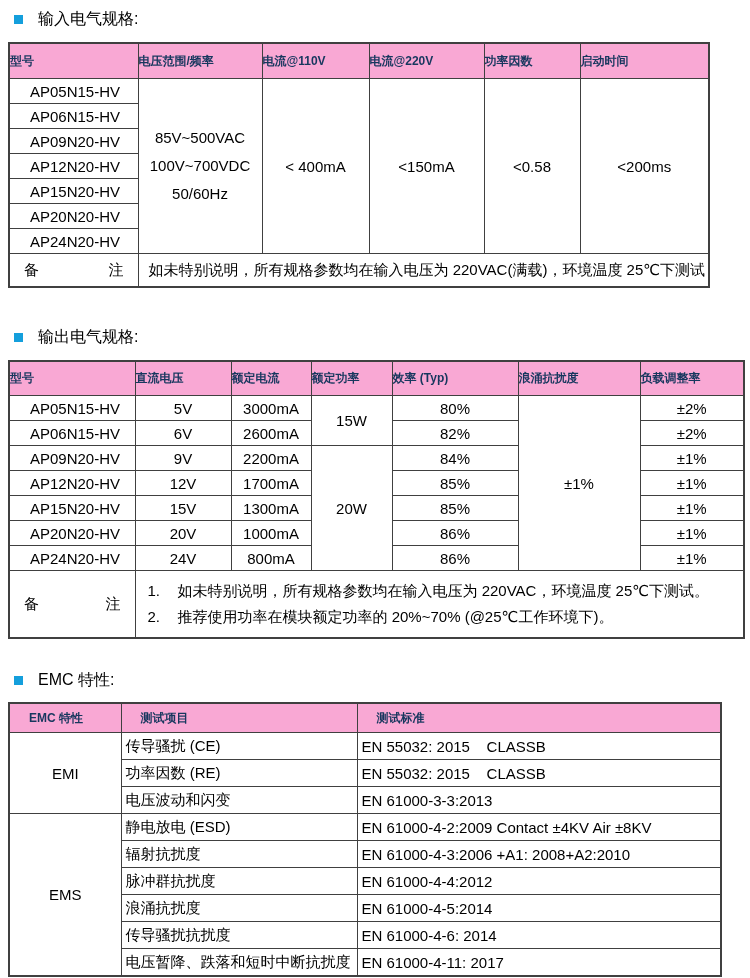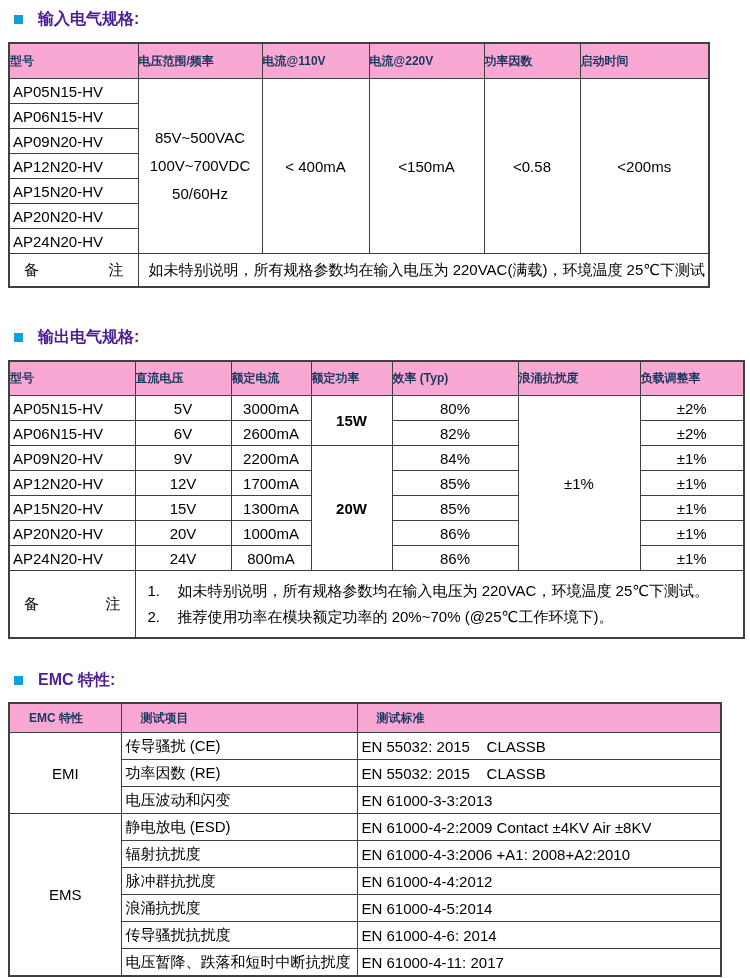--- a/index.html
+++ b/index.html
@@ -4,21 +4,21 @@
 <style>
   html,body{margin:0;padding:0;background:#fff;}
   body{
     width:750px;height:978px;
     font-family:"Liberation Sans","DejaVu Sans",sans-serif;
     color:#000;overflow:hidden;
   }
   .section-title{
     display:flex;align-items:center;
     margin-left:14px;
-    color:#4c1d95;font-weight:bold;font-size:16px;line-height:22px;
+    color:#000000;font-weight:normal;font-size:16px;line-height:22px;
   }
   .title-1{margin-top:8px;}
   .title-2{margin-top:38px;}
   .title-3{margin-top:30px;text-align:right;}
   .bullet{
     width:9px;height:9px;background:#149FDC;
     margin-right:15px;flex:0 0 auto;
   }
   table{
     border-collapse:collapse;table-layout:fixed;
@@ -35,30 +35,30 @@
   td{text-align:center;padding:0;}
   .t1{width:700px;}
   .t1 th{height:34px;}
   .t1 td{height:24px;}
   .t2{width:735px;}
   .t2 th{height:33px;}
   .t2 td{height:24px;}
   .t3{width:712px;margin-top:11px;}
   .t3 th{height:28px;padding-left:19px;}
   .t3 td{height:26px;}
-  .model-cell{text-align:left;padding-left:3px;white-space:nowrap;}
+  .model-cell{text-align:left;padding-left:20px;white-space:nowrap;}
   .vr-line{line-height:28px;}
   .remark-label-cell{padding:0 14px;}
   .remark-label{display:flex;justify-content:space-between;}
   .remark-cell{text-align:left;padding:4px 6px 4px 10px;white-space:nowrap;height:30px;}
   .remark-cell-2{text-align:left;padding:7px 6px 7px 10px;white-space:nowrap;}
   .remark-line{line-height:26px;display:flex;}
   .remark-num{flex:0 0 30px;padding-left:2px;}
   .left-cell{text-align:left;padding-left:4px;white-space:nowrap;}
-  .group-cell{font-weight:bold;margin-left:36px;}
+  .group-cell{font-weight:normal;margin-left:36px;}
 </style>
 </head>
 <body>
 
 <div class="section-title title-1">
   <span class="bullet"></span>
   <span>输入电气规格:</span>
 </div>
 
 <table class="t1">

